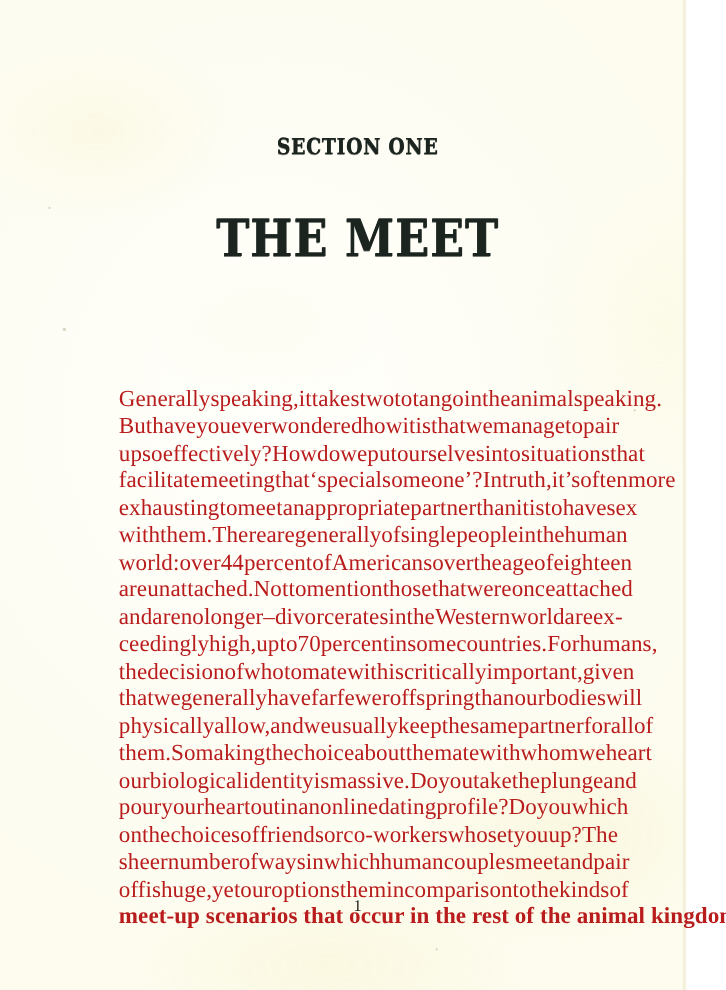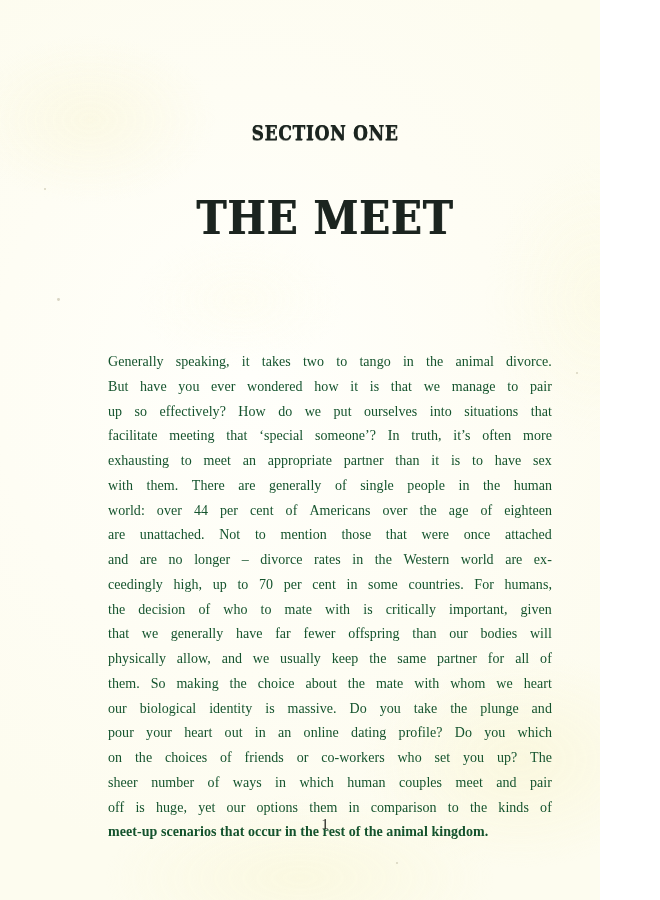--- a/index.html
+++ b/index.html
@@ -4,21 +4,21 @@
 <title>Scanned Book Page</title>
 <style>
   html, body {
     margin: 0;
     padding: 0;
     background: #ffffff;
   }
 
   #page-root {
     position: relative;
-    width: 600px;
+    width: 660px;
     height: 900px;
     overflow: hidden;
     background: #fffefa;
     font-family: "Liberation Serif", "DejaVu Serif", serif;
     -webkit-font-smoothing: antialiased;
   }
 
   
   .paper-sheet {
     position: absolute;
@@ -111,22 +111,22 @@
     left: 108px;
     top: 350px;
     width: 444px;
   }
 
   .body-line {
     display: flex;
     justify-content: space-between;
     height: 24.75px;
     line-height: 24.75px;
-    font-size: 14px;
-    color: #14532d;
+    font-size: 21px;
+    color: #b91c1c;
     white-space: pre;
     letter-spacing: 0.05px;
   }
   
   .body-line > span {
     display: inline-block;
   }
   
   .body-line.last {
     justify-content: flex-start;
@@ -163,21 +163,21 @@
   <div class="paper-sheet"></div>
   <div class="paper-grain"></div>
   <div class="page-edge-outer"></div>
   <div class="page-edge"></div>
 
   <div class="section-label">SECTION ONE</div>
 
   <div class="chapter-title">THE MEET</div>
 
   <div class="body-block" id="body-block">
-      <div class="body-line"><span>Generally</span><span>speaking,</span><span>it</span><span>takes</span><span>two</span><span>to</span><span>tango</span><span>in</span><span>the</span><span>animal</span><span>divorce.</span></div>
+      <div class="body-line"><span>Generally</span><span>speaking,</span><span>it</span><span>takes</span><span>two</span><span>to</span><span>tango</span><span>in</span><span>the</span><span>animal</span><span>speaking.</span></div>
       <div class="body-line"><span>But</span><span>have</span><span>you</span><span>ever</span><span>wondered</span><span>how</span><span>it</span><span>is</span><span>that</span><span>we</span><span>manage</span><span>to</span><span>pair</span></div>
       <div class="body-line"><span>up</span><span>so</span><span>effectively?</span><span>How</span><span>do</span><span>we</span><span>put</span><span>ourselves</span><span>into</span><span>situations</span><span>that</span></div>
       <div class="body-line"><span>facilitate</span><span>meeting</span><span>that</span><span>‘special</span><span>someone’?</span><span>In</span><span>truth,</span><span>it’s</span><span>often</span><span>more</span></div>
       <div class="body-line"><span>exhausting</span><span>to</span><span>meet</span><span>an</span><span>appropriate</span><span>partner</span><span>than</span><span>it</span><span>is</span><span>to</span><span>have</span><span>sex</span></div>
       <div class="body-line"><span>with</span><span>them.</span><span>There</span><span>are</span><span>generally</span><span>of</span><span>single</span><span>people</span><span>in</span><span>the</span><span>human</span></div>
       <div class="body-line"><span>world:</span><span>over</span><span>44</span><span>per</span><span>cent</span><span>of</span><span>Americans</span><span>over</span><span>the</span><span>age</span><span>of</span><span>eighteen</span></div>
       <div class="body-line"><span>are</span><span>unattached.</span><span>Not</span><span>to</span><span>mention</span><span>those</span><span>that</span><span>were</span><span>once</span><span>attached</span></div>
       <div class="body-line"><span>and</span><span>are</span><span>no</span><span>longer</span><span>–</span><span>divorce</span><span>rates</span><span>in</span><span>the</span><span>Western</span><span>world</span><span>are</span><span>ex-</span></div>
       <div class="body-line"><span>ceedingly</span><span>high,</span><span>up</span><span>to</span><span>70</span><span>per</span><span>cent</span><span>in</span><span>some</span><span>countries.</span><span>For</span><span>humans,</span></div>
       <div class="body-line"><span>the</span><span>decision</span><span>of</span><span>who</span><span>to</span><span>mate</span><span>with</span><span>is</span><span>critically</span><span>important,</span><span>given</span></div>

